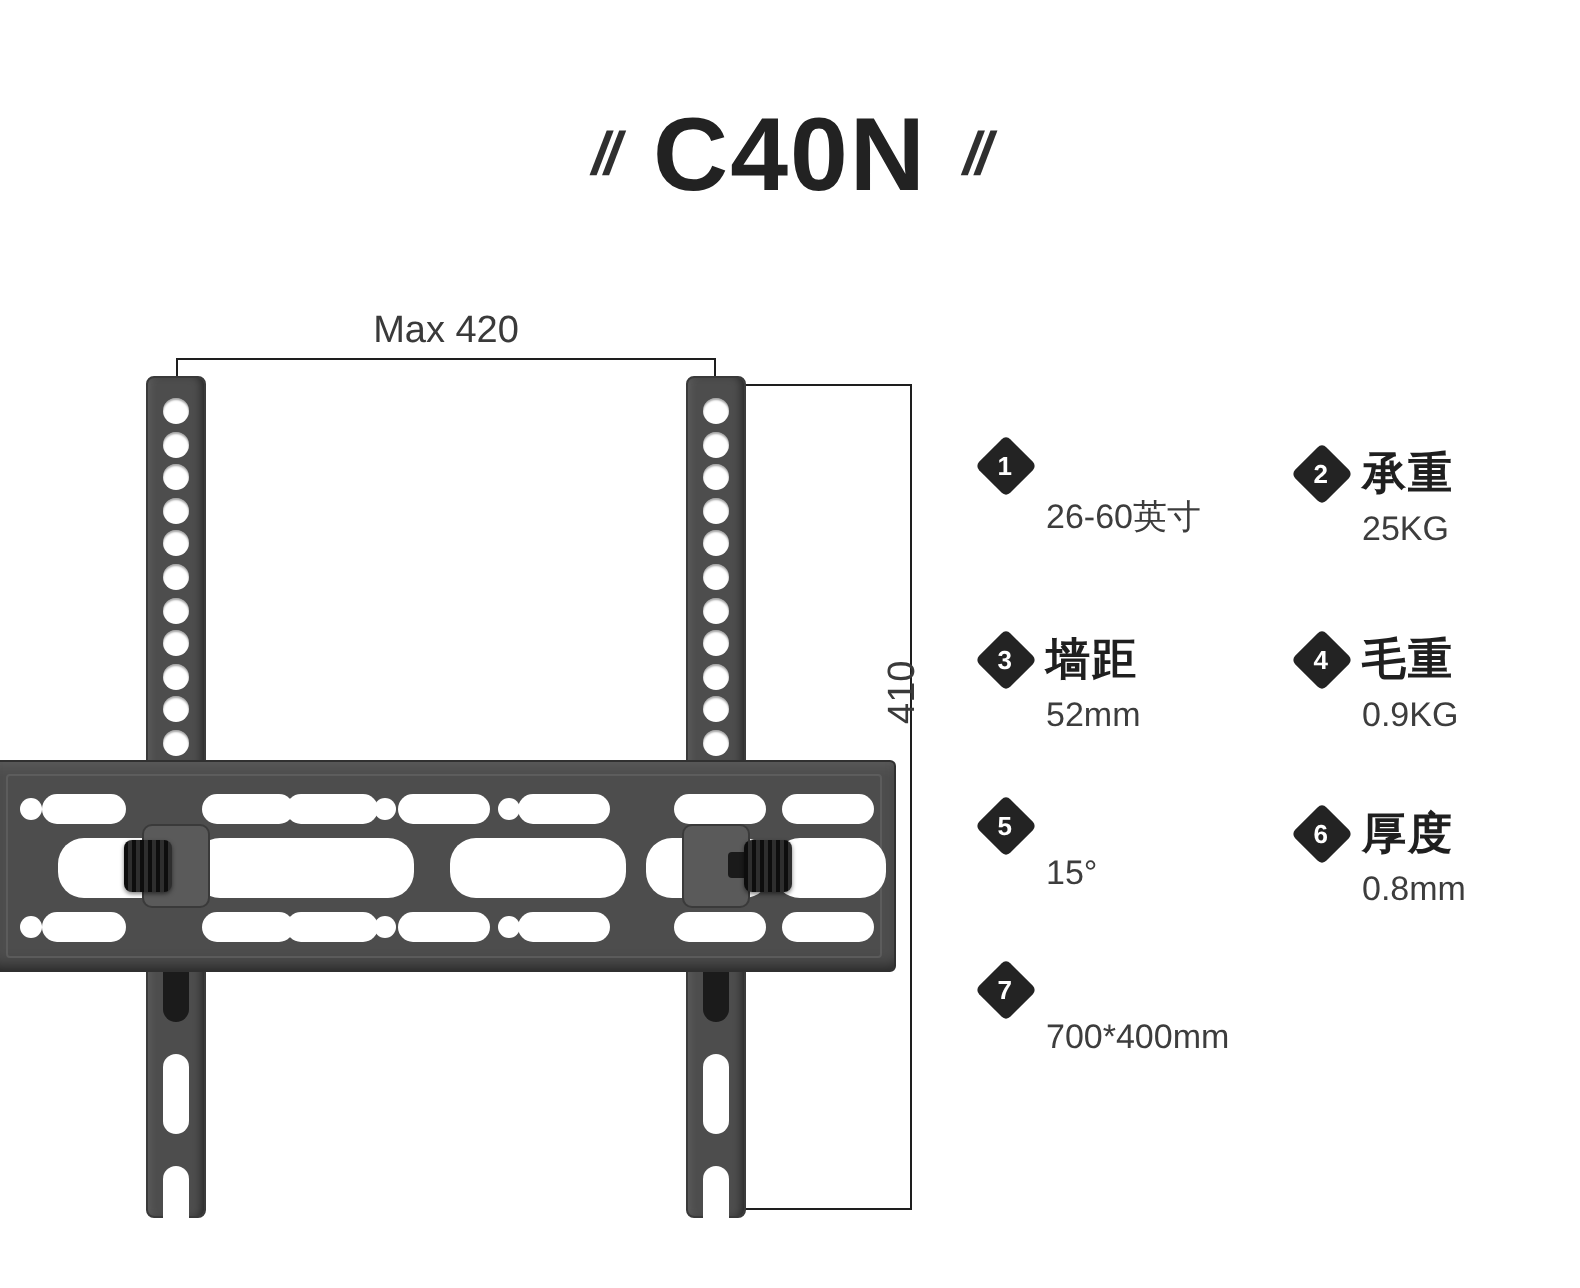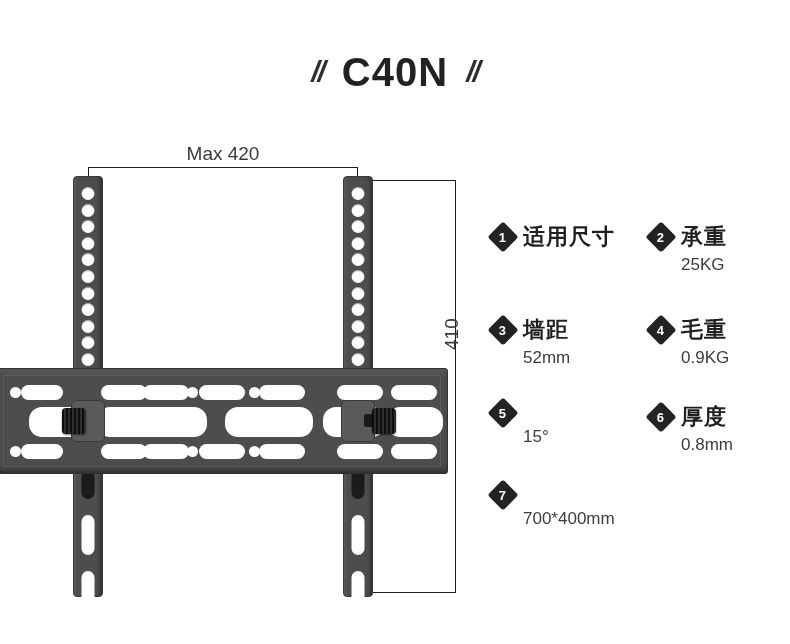--- a/index.html
+++ b/index.html
@@ -14,26 +14,26 @@
   
   .title-wrap{
     position:absolute;left:0;top:52px;width:790px;
     display:flex;align-items:center;justify-content:center;gap:18px;
   }
   .title-slash{
     font-size:30px;font-weight:700;color:#2f2f2f;
     font-style:italic;letter-spacing:-2px;
   }
   .title-text{
-    font-size:40px;font-weight:700;color:#222222;
+    font-size:52px;font-weight:700;color:#222222;
     letter-spacing:1px;line-height:1;
   }
 
   
-  .diagram{position:absolute;left:0;top:0;width:470px;height:476px;}
+  .diagram{position:absolute;left:0;top:12px;width:470px;height:476px;}
 
   
   .dim-h{
     position:absolute;left:88px;top:167px;width:270px;height:14px;
     border-top:1.5px solid #1e1e1e;
     border-left:1.5px solid #1e1e1e;
     border-right:1.5px solid #1e1e1e;
     box-sizing:border-box;
   }
   .dim-h-label{
@@ -235,22 +235,22 @@
     <div class="knob" style="left:372px;top:408px;"></div>
   </div>
 
   <div class="specs">
 
     <div class="spec-item" style="left:0px;top:0px;">
       <div class="spec-head">
         <div class="badge">
             <span>1</span>
           </div>
-        <div class="spec-label">适用尺寸</div>
-      </div>
+      </div>
+      <div class="spec-value">26-60英寸</div>
     </div>
 
     <div class="spec-item" style="left:158px;top:0px;">
       <div class="spec-head">
         <div class="badge">
             <span>2</span>
           </div>
         <div class="spec-label">承重</div>
       </div>
       <div class="spec-value">25KG</div>

